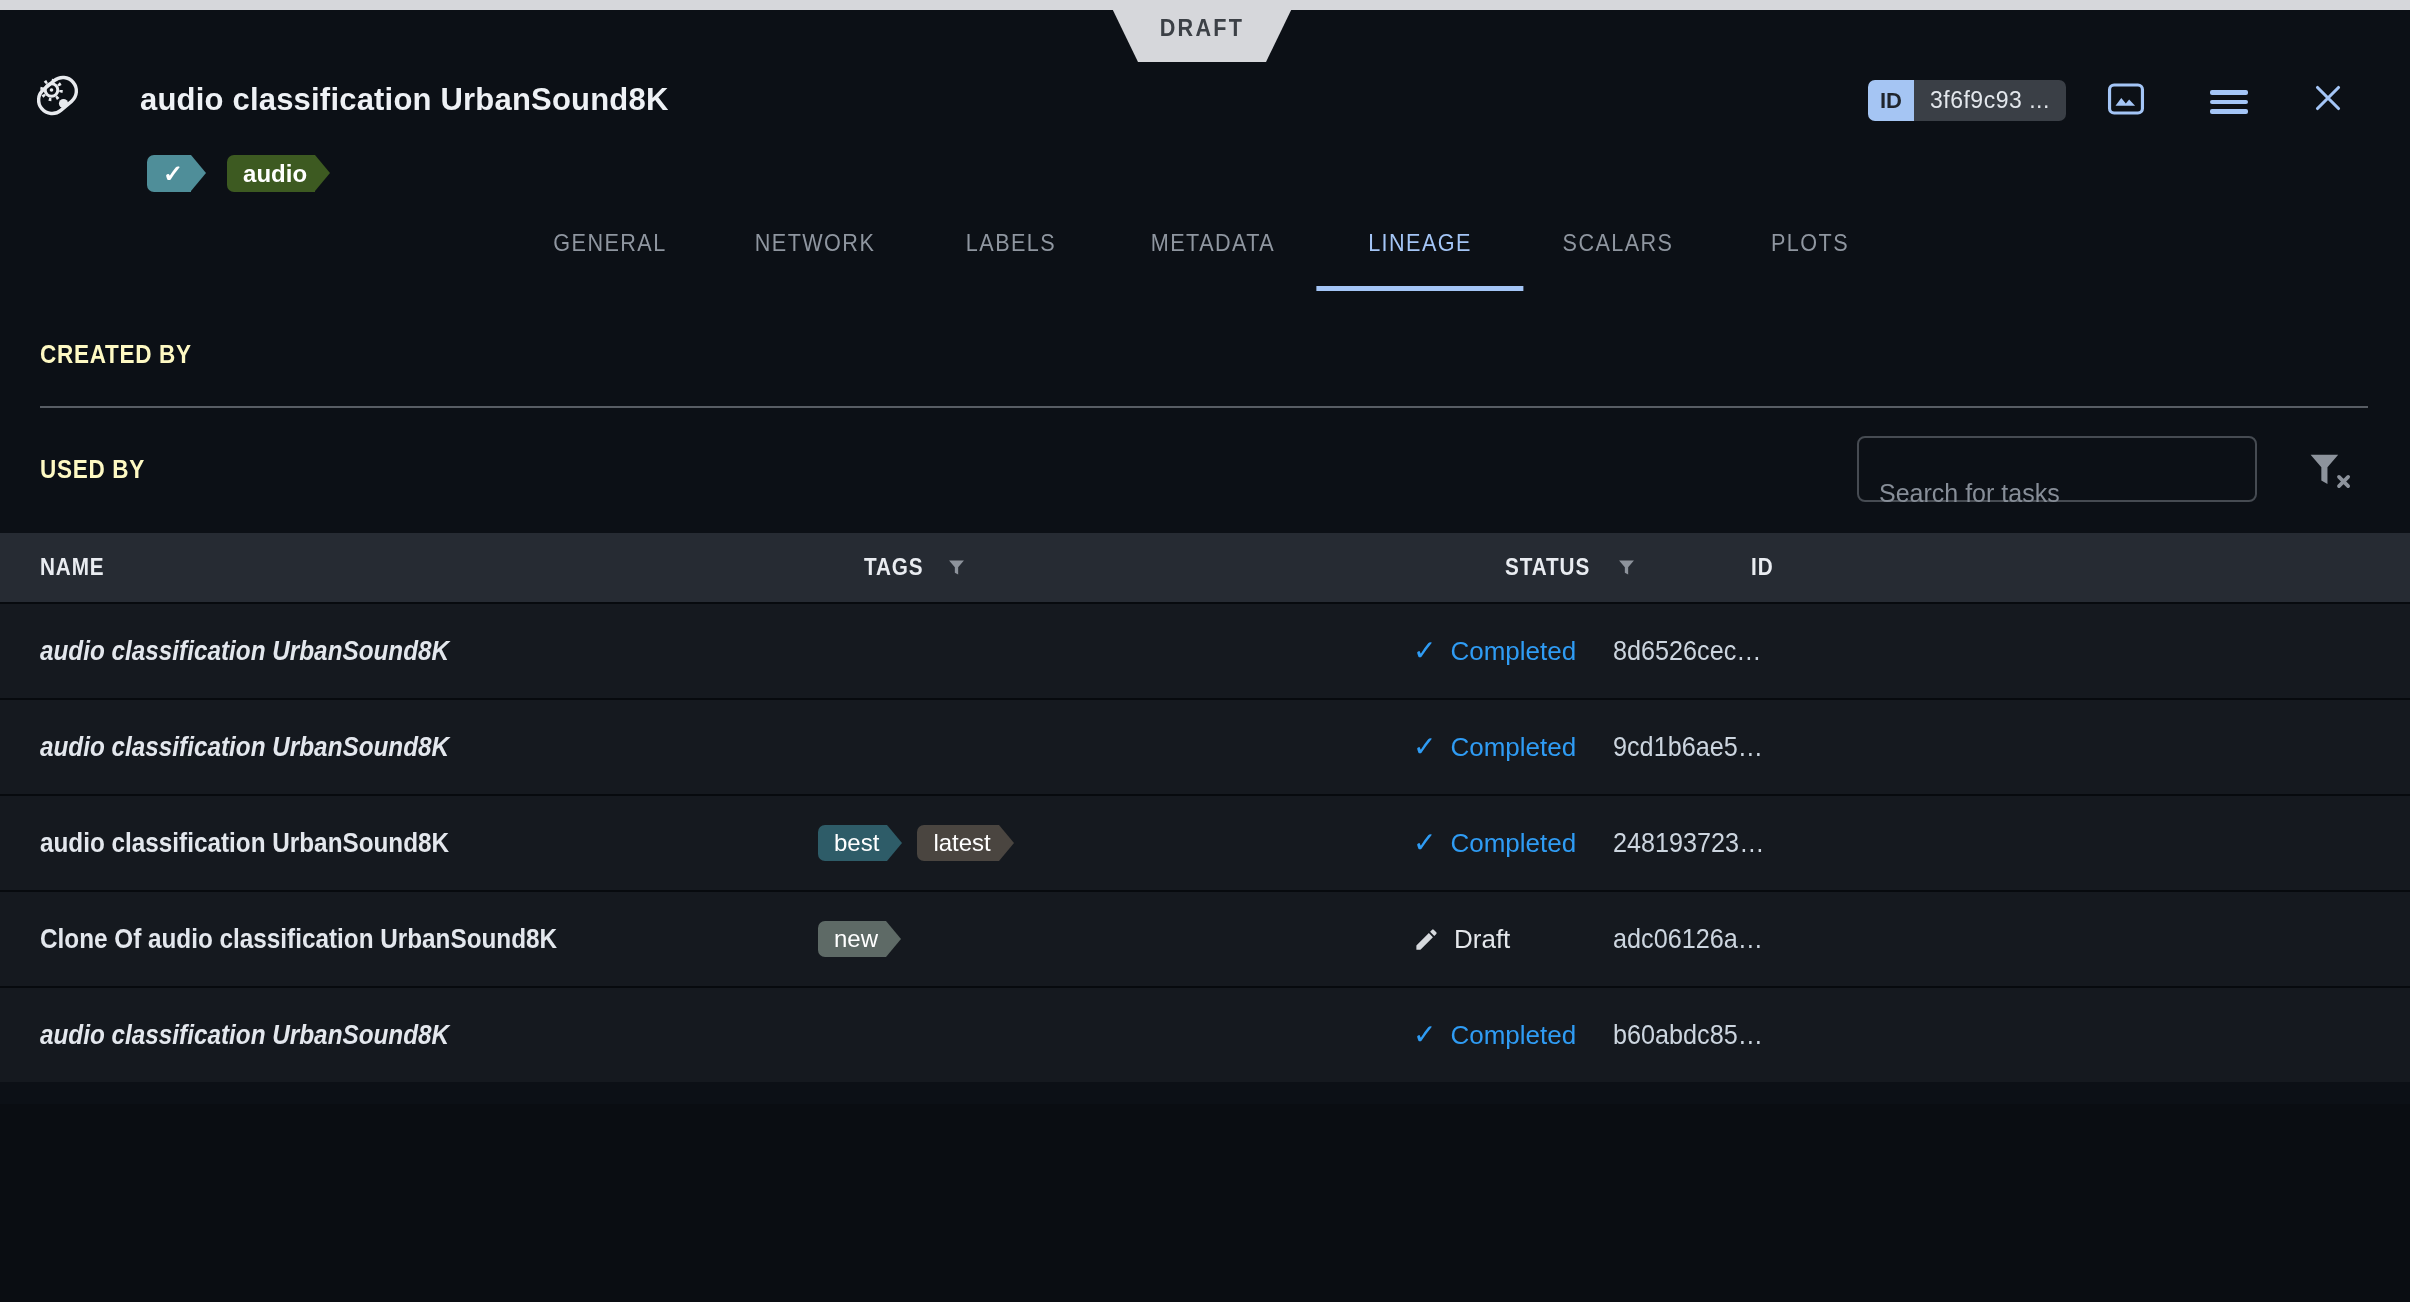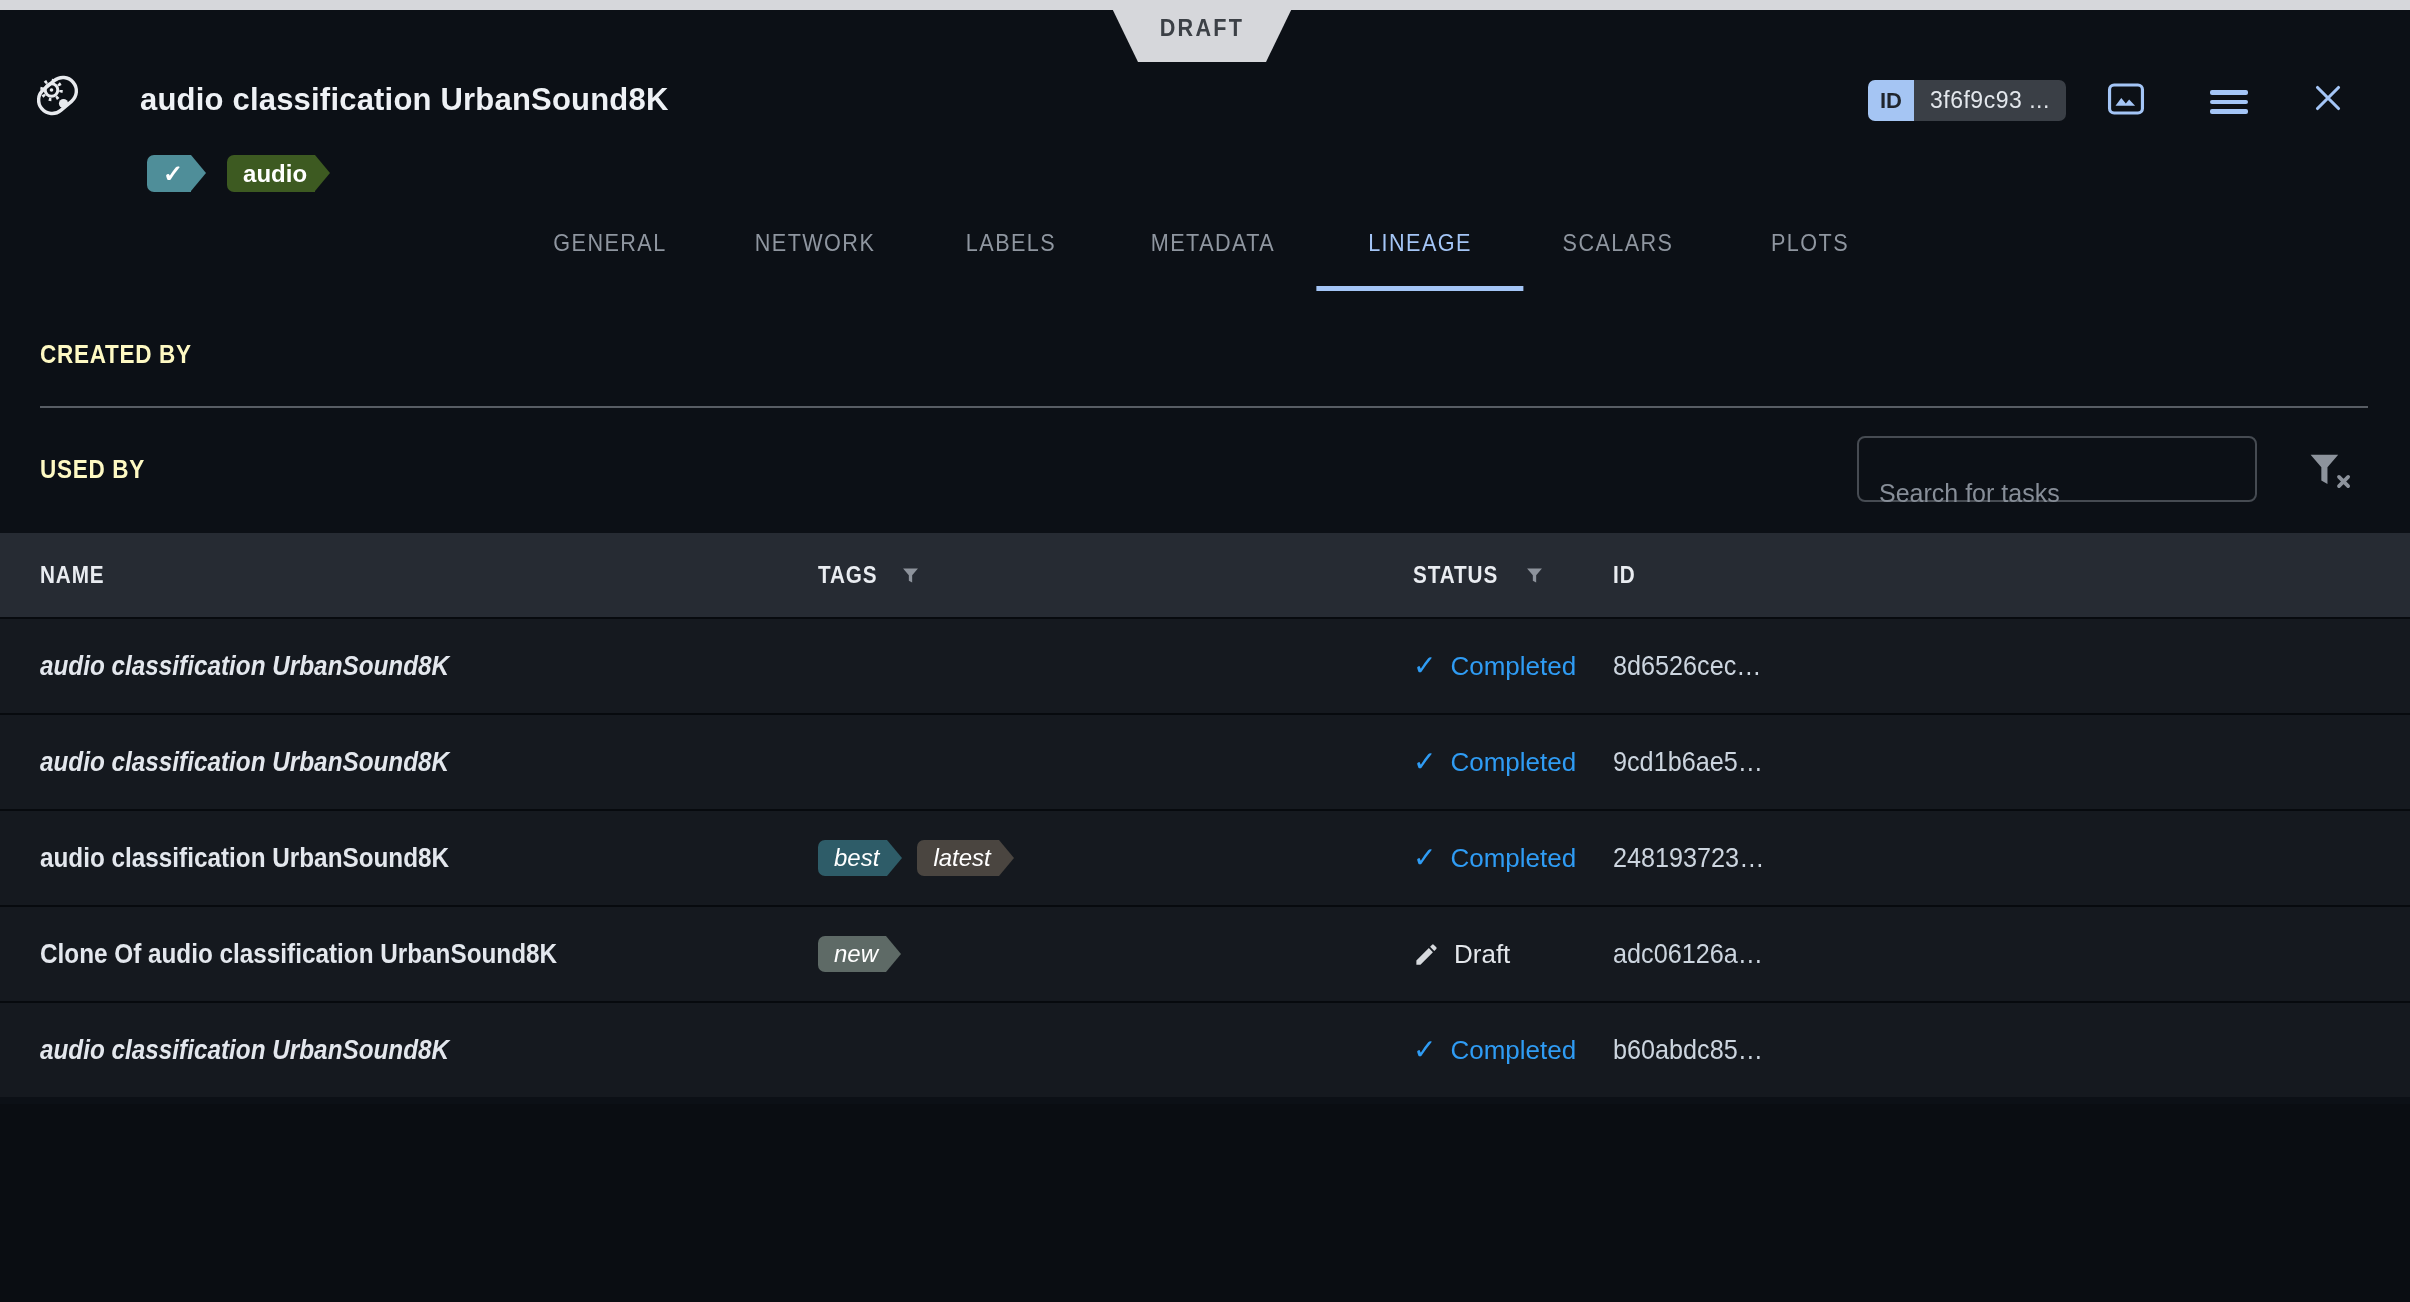--- a/index.html
+++ b/index.html
@@ -32,42 +32,42 @@
   .icon-close{left:2310px;top:80px;width:36px;height:36px;}
 
   
   .tag{position:relative;display:inline-flex;align-items:center;height:37px;background:var(--tc);
     border-radius:7px 0 0 7px;color:#fff;padding:0 8px 0 16px;margin-right:36px;}
   .tag::after{content:"";position:absolute;left:100%;top:0;width:0;height:0;
     border-top:18.5px solid transparent;border-bottom:18.5px solid transparent;border-left:15px solid var(--tc);}
   .tag .tl{font-size:24px;line-height:1;}
   .hdr-tags{position:absolute;left:147px;top:155px;display:flex;}
   .hdr-tags .tag .tl{font-weight:700;}
-  .tag.sm{height:36px;margin-right:30px;font-style:italic;}
+  .tag.sm{height:36px;margin-right:30px;}
   .tag.sm::after{border-top-width:18px;border-bottom-width:18px;}
 
   
   .tabbar{position:absolute;left:0;top:195px;width:2410px;height:96px;}
   .tab{position:absolute;top:0;height:96px;display:flex;align-items:center;transform:translateX(-50%);
     color:#8f96a0;font-size:24px;font-weight:500;letter-spacing:1.6px;cursor:pointer;justify-content:flex-end;}
   .tab.active{color:#a4c5f6;}
   .tab.active::after{content:"";position:absolute;left:-46px;right:-46px;bottom:0;height:5px;background:#a4c5f6;}
 
   
   .sec-h{position:absolute;color:#fef9c3;font-size:25px;font-weight:700;letter-spacing:.8px;}
   .divider{position:absolute;left:40px;width:2328px;height:2px;background:#585d64;}
 
   .search-box{position:absolute;left:1857px;top:436px;width:400px;height:66px;border:2px solid #464b52;border-radius:8px;background:transparent;}
   .search-box input{width:100%;height:100%;background:transparent;border:none;outline:none;color:#dfe3e8;font-size:25px;padding:0 20px;margin-top:24px;}
   .search-box input::placeholder{color:#878e98;}
   .icon-filterx{position:absolute;left:2306px;top:450px;width:46px;height:40px;color:#8d939c;cursor:pointer;}
 
   
   .table{position:absolute;left:0;top:533px;width:2410px;}
-  .thead{height:84px;background:#262b33;display:grid;grid-template-columns:778px 595px 200px 1fr;align-items:center;padding-left:40px;}
+  .thead{height:69px;background:#262b33;display:grid;grid-template-columns:778px 595px 200px 1fr;align-items:center;padding-left:40px;gap:46px;}
   .th{display:flex;align-items:center;gap:16px;color:#e9ecf1;font-size:23px;font-weight:700;letter-spacing:1px;}
   .funnel{width:21px;height:21px;color:#8d939c;cursor:pointer;flex:none;}
   .trow{height:96px;background:#15191f;border-top:2px solid #070a0e;display:grid;grid-template-columns:778px 595px 200px 1fr;align-items:center;padding-left:40px;cursor:pointer;}
   .cell-name{color:#e3e7ed;font-size:27px;font-weight:700;}
   .cell-name.it .cnd{font-style:italic;}
   .cell-tags{display:flex;align-items:center;}
   .cell-status{display:flex;align-items:center;gap:14px;font-size:26px;}
   .cell-status .chk{font-size:28px;line-height:1;}
   .cell-status.draft{color:#e4e7eb;}
   .cell-status .pen{width:27px;height:27px;color:#d6d9dd;}

